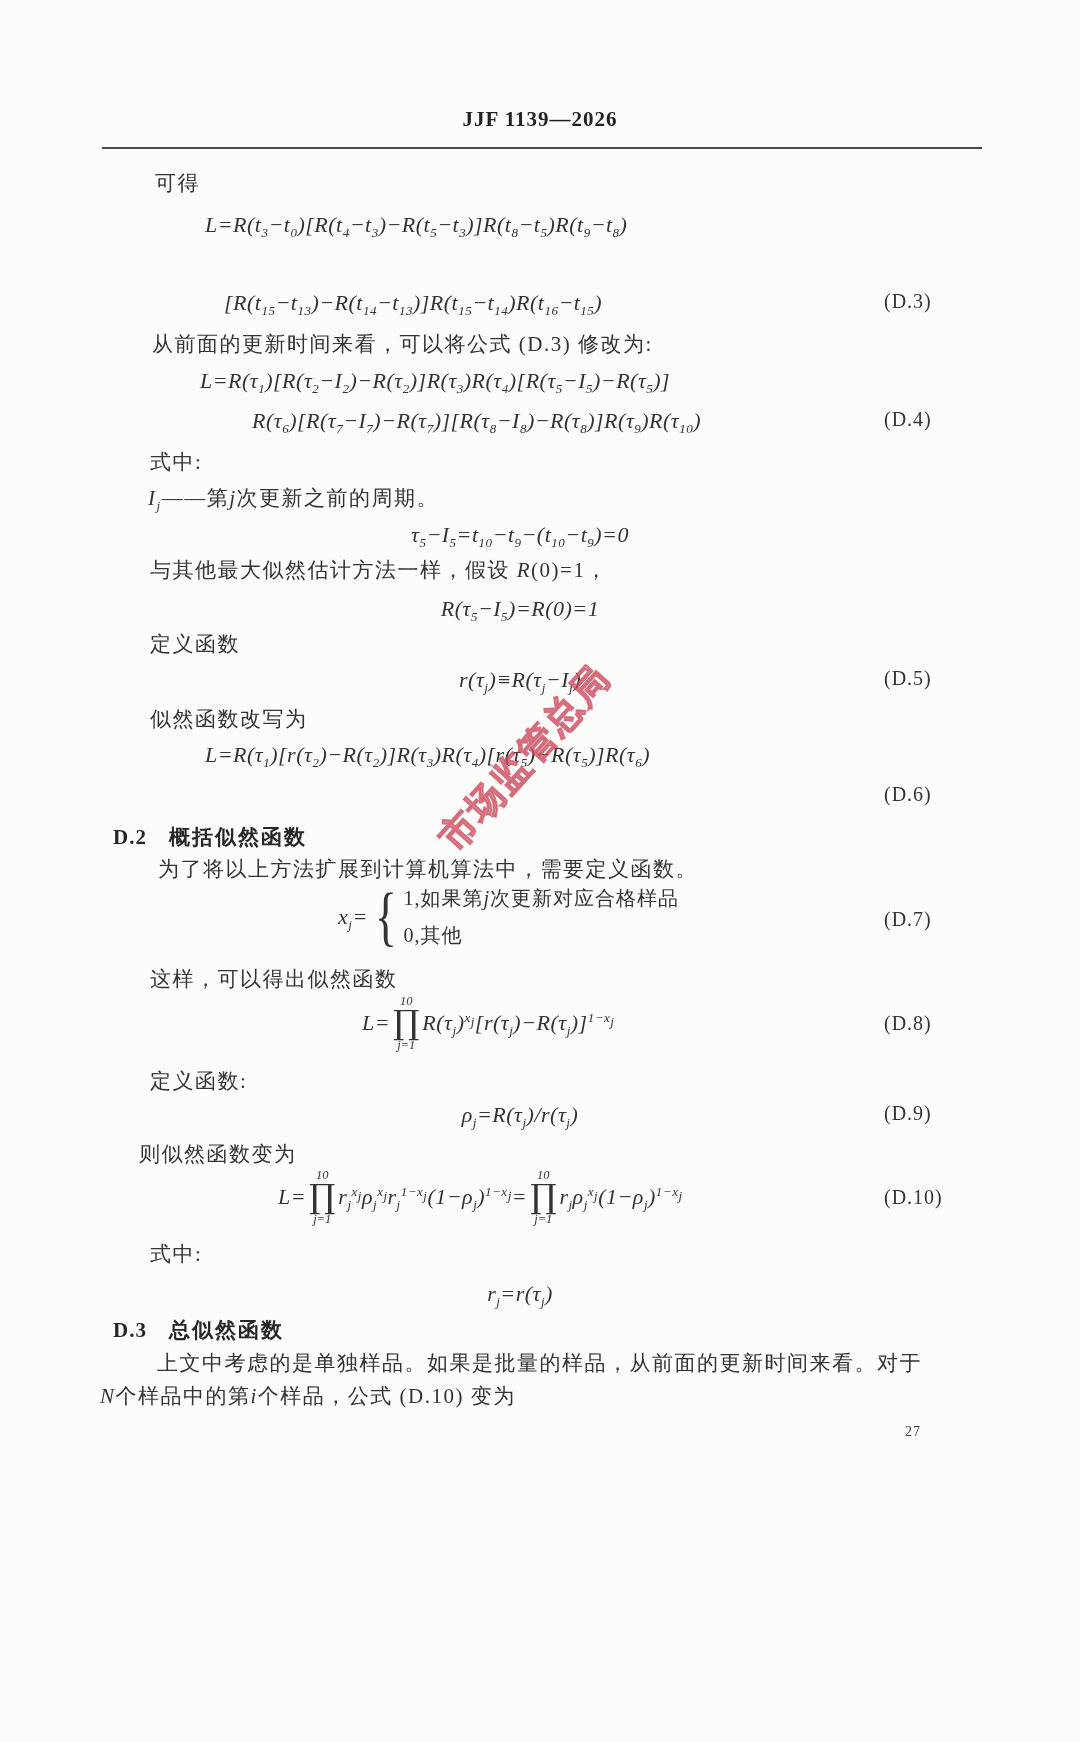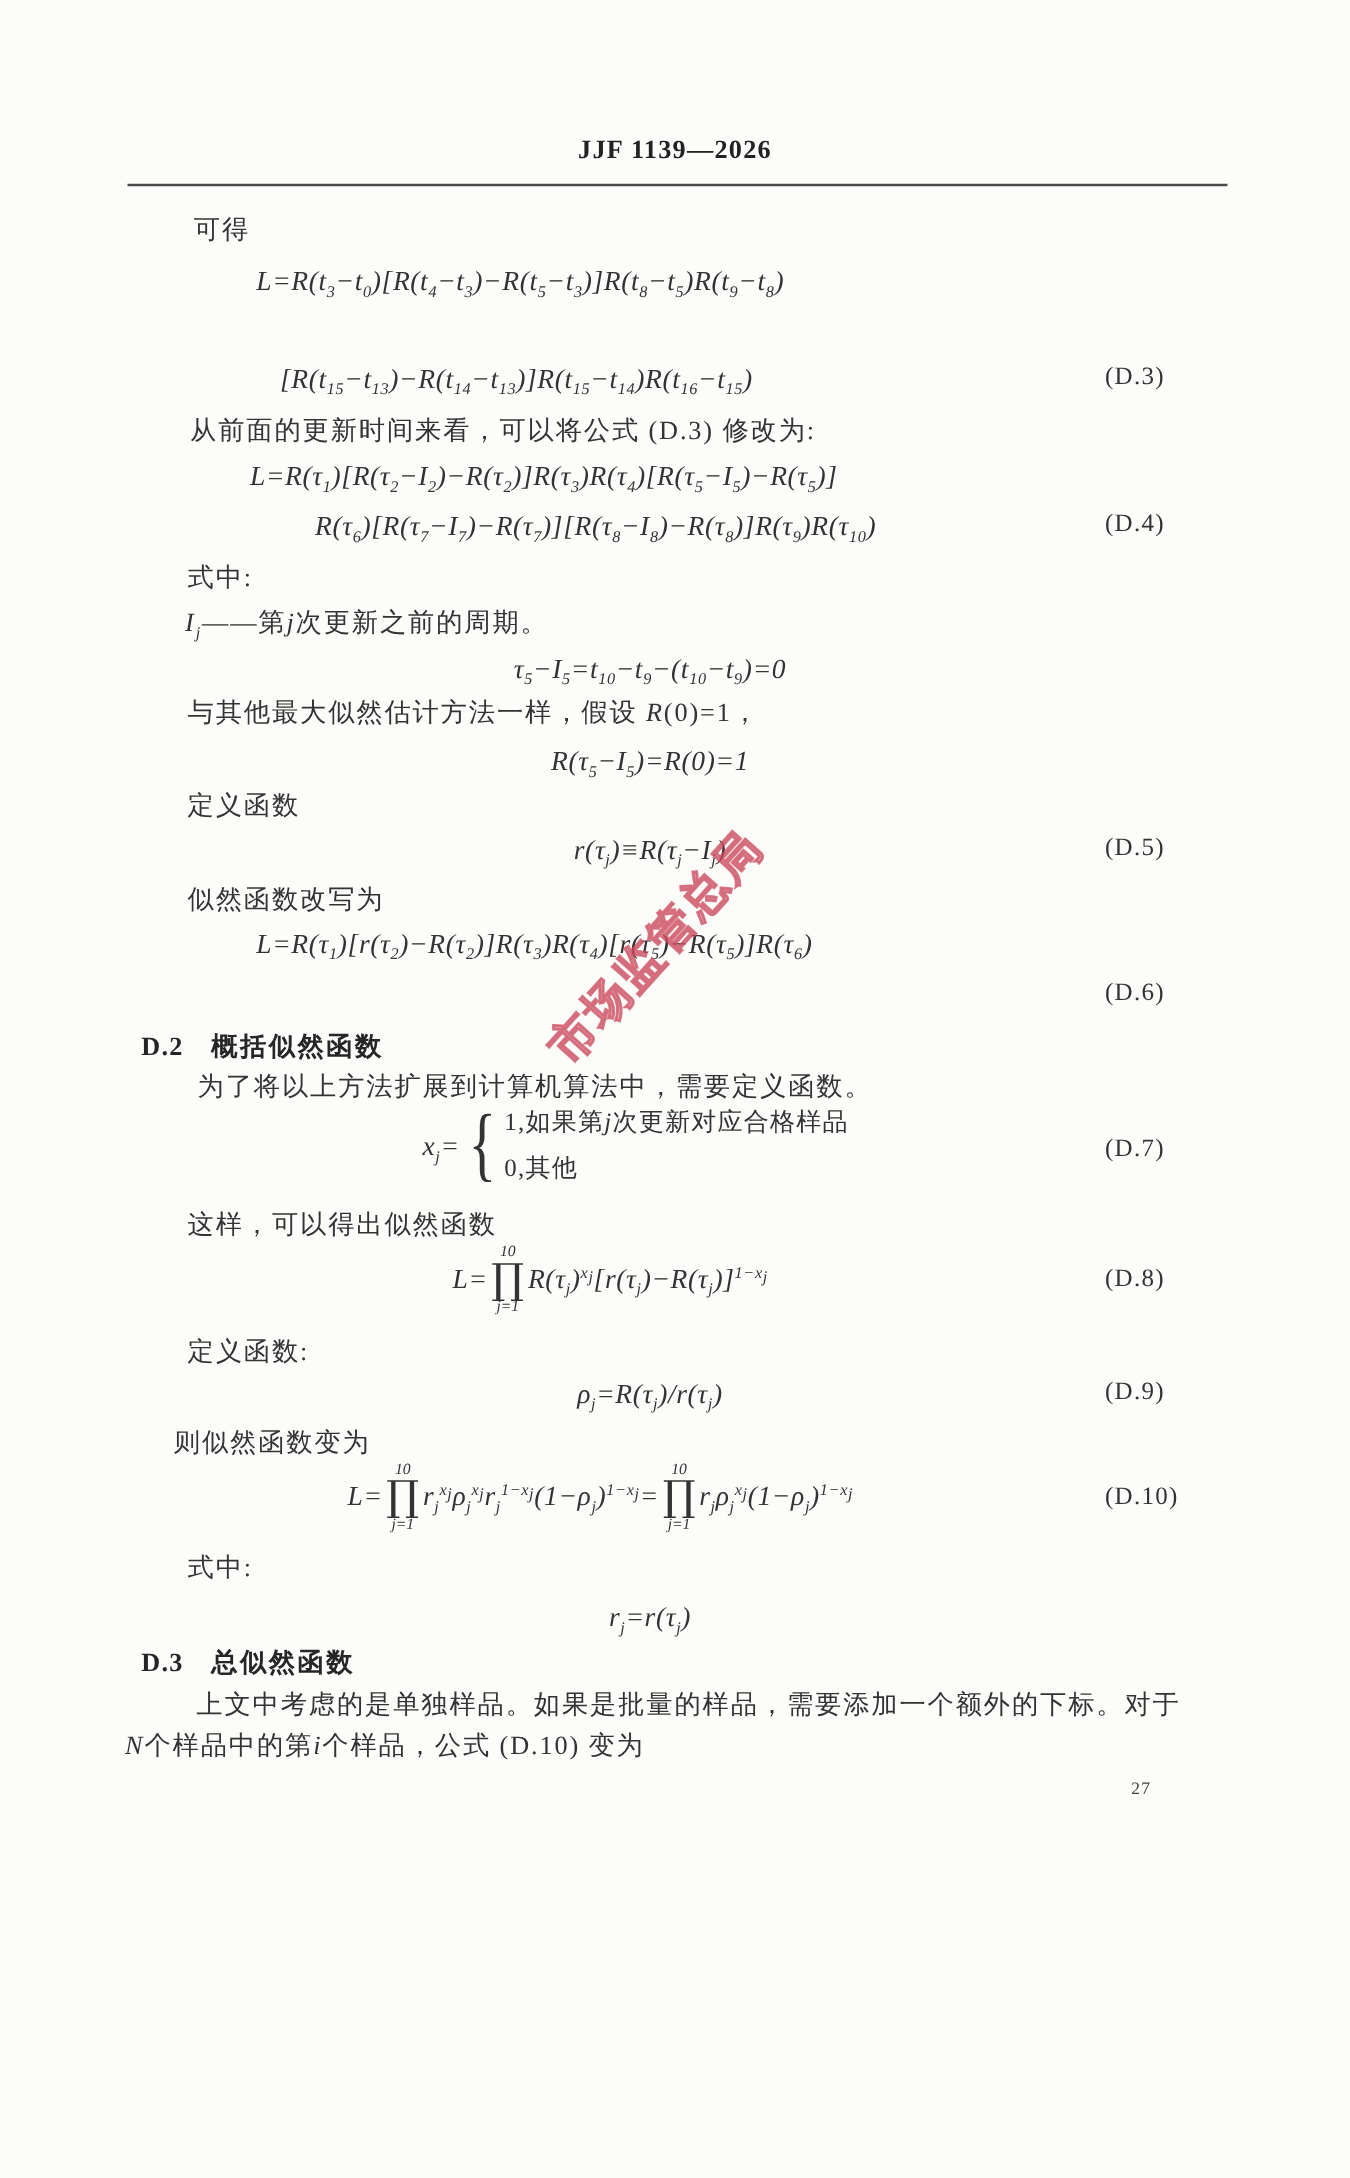--- a/index.html
+++ b/index.html
@@ -129,20 +129,20 @@
   <div class="eqlabel" style="top:1186px;">(D.10)</div>
 
   <div class="row cn" style="top:1241px;left:150px;">式中:</div>
 
   <div class="row math center" style="top:1279px;">r<sub>j</sub>=r(τ<sub>j</sub>)</div>
 
   <div class="row heading" style="top:1316px;left:113px;">
     <span class="hnum">D.3</span><span>总似然函数</span>
   </div>
 
-  <div class="row cn" style="top:1350px;left:157px;">上文中考虑的是单独样品。如果是批量的样品，需要添加一个额外的下标。对于</div>
+  <div class="row cn" style="top:1350px;left:157px;">上文中考虑的是单独样品。如果是批量的样品，从前面的更新时间来看。对于</div>
   <div class="row cn" style="top:1383px;left:100px;"><i>N</i>个样品中的第<i>i</i>个样品，公式 (D.10) 变为</div>
 
   <div class="row pagenum" style="top:1424px;left:905px;">27</div>
 
   <div class="watermark">市场监管总局</div>
 
 </div>
 
 </body></html>

